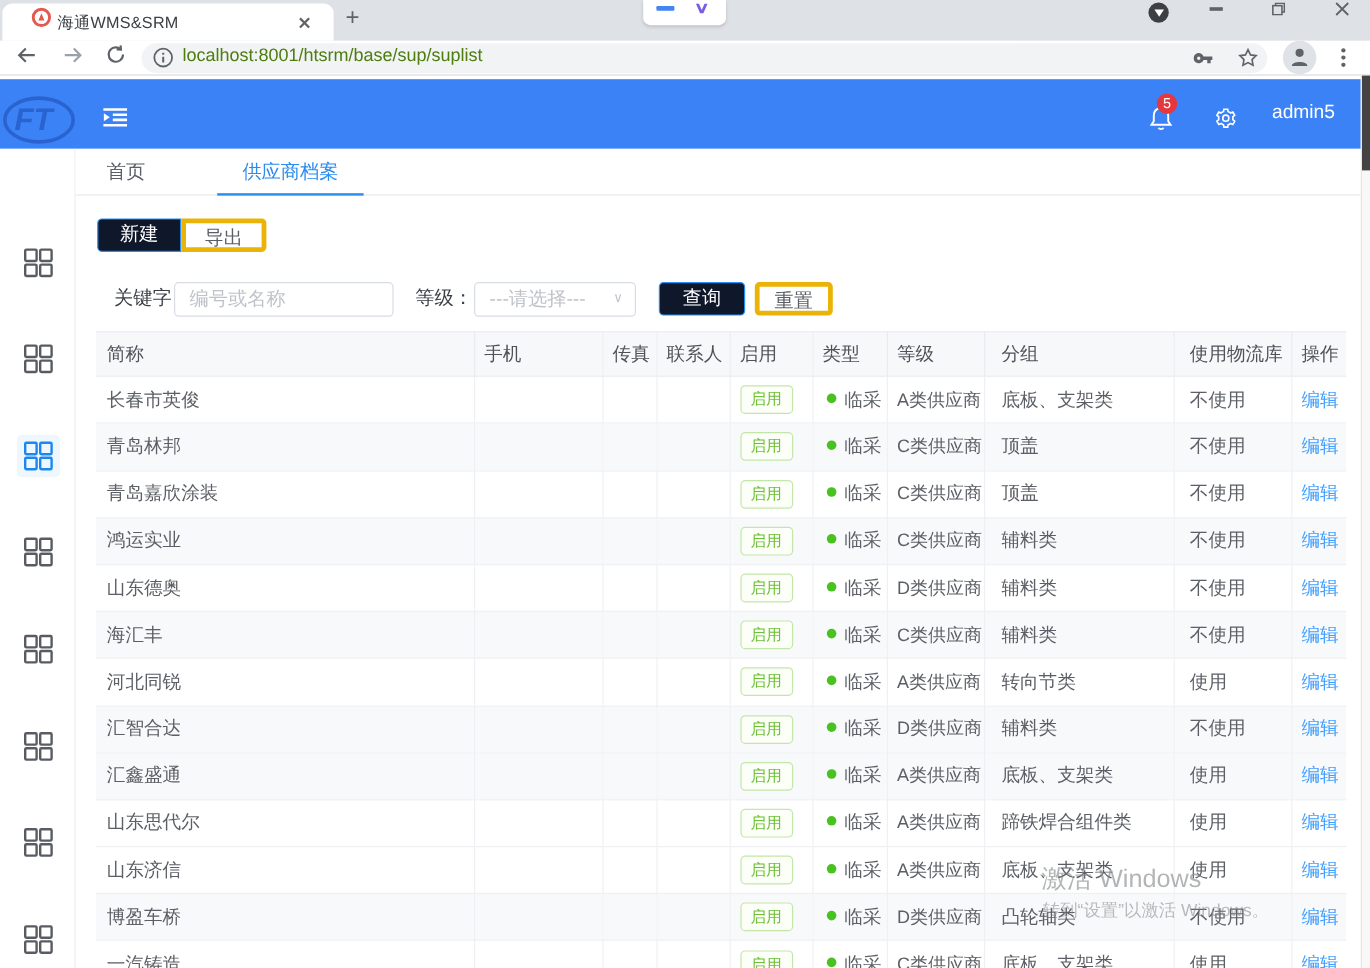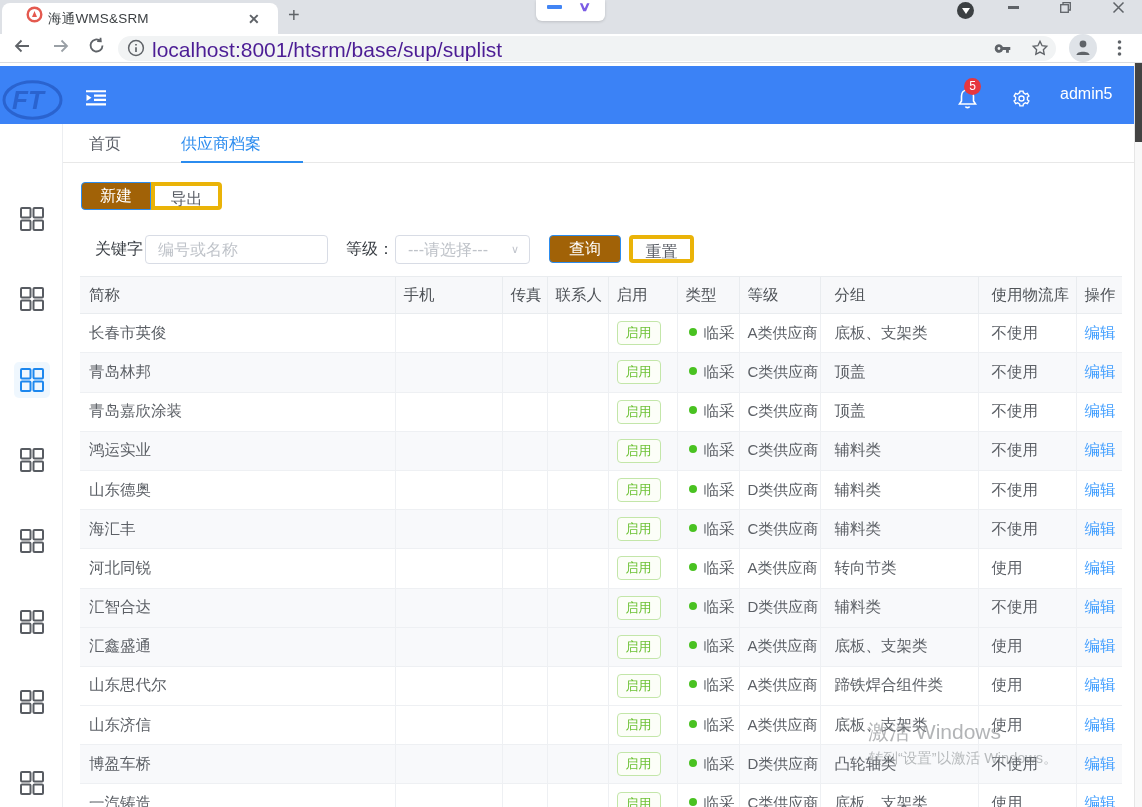--- a/index.html
+++ b/index.html
@@ -13,32 +13,32 @@
 #newtab { position:absolute; left:288px; top:4px; font-size:20px; color:#5f6368; font-weight:400; }
 #ovwidget { position:absolute; left:536px; top:0; width:69px; height:21px; background:#fff; border-radius:0 0 6px 6px; box-shadow:0 1px 3px rgba(0,0,0,0.15); }
 #ovwidget .dash { position:absolute; left:11px; top:5px; width:15px; height:4px; background:#4285f4; border-radius:1px; }
 #ovwidget .chev { position:absolute; left:44px; top:-1px; color:#7b5ce5; font-size:13px; font-weight:bold; transform:scaleX(1.4); }
 #reccirc { position:absolute; left:957px; top:2px; width:17px; height:17px; background:#3c4043; border-radius:50%; }
 #reccirc:after { content:""; position:absolute; left:4.5px; top:6px; width:0; height:0; border-left:4px solid transparent; border-right:4px solid transparent; border-top:6px solid #fff; }
 .winic { position:absolute; color:#5f6368; }
 #addrbar { position:absolute; left:0; top:34px; width:1142px; height:29px; background:#fff; border-bottom:1px solid #dadce0; }
 .navic { position:absolute; top:37px; color:#5f6368; font-size:17px; }
 #omnibox { position:absolute; left:118px; top:36px; width:938px; height:25px; background:#f1f3f4; border-radius:13px; }
-#urltext { position:absolute; left:152px; top:38px; font-size:21px; color:#4c1d95; }
+#urltext { position:absolute; left:152px; top:38px; font-size:15px; color:#4d7c0f; }
 
 #appheader { position:absolute; left:0; top:66px; width:1134px; height:58px; background:#3b82f6; }
 #sidebar { position:absolute; left:0; top:124px; width:63px; height:683px; background:#fff; border-right:1px solid #eceef1; }
 #scrollbar { position:absolute; left:1134px; top:63px; width:8px; height:744px; background:#f8f8f8; border-left:1px solid #e6e6e6; }
 #scrollthumb { position:absolute; left:0; top:0; width:8px; height:79px; background:#434343; }
 
 #apptabs { position:absolute; left:63px; top:124px; width:1071px; height:39px; background:#fff; border-bottom:1px solid #e8e8e8; }
 .apptab { position:absolute; top:0; height:39px; line-height:39px; font-size:16px; }
 
 .btn { position:absolute; height:28px; line-height:26px; text-align:center; font-size:16px; border-radius:4px; }
-.btn.blue { background:#a16207; color:#fff; border:1px solid #2b8cef; }
+.btn.blue { background:#0f172a; color:#fff; border:1px solid #2b8cef; }
 .btn.white { background:#fff; color:#5a5e66; border:4px solid #eab308; }
 .flabel { position:absolute; top:235px; height:28px; line-height:28px; font-size:16px; color:#3a3f45; }
 .finput { position:absolute; top:235px; height:29px; background:#fff; border:1px solid #d8dce5; border-radius:4px; font-size:16px; color:#bfc3c9; line-height:27px; padding-left:12px; }
 
 #tbl { position:absolute; left:80px; top:276px; width:1042px; }
 table { border-collapse:collapse; table-layout:fixed; width:1042px; font-size:15.5px; }
 th { background:#f7f8fa; color:#4f5358; font-weight:400; text-align:left; height:37.2px; padding:0 0 0 8px; border-top:1px solid #e9ecef; border-bottom:1px solid #e9ecef; border-right:1px solid #e9ecef; white-space:nowrap; overflow:hidden; }
 th:last-child { border-right:none; }
 td { color:#5c6066; height:39.2px; padding:0 0 0 8px; border-bottom:1px solid #eef0f3; border-right:1px solid #eef0f3; white-space:nowrap; overflow:hidden; }
 td:last-child { border-right:none; }
@@ -198,21 +198,21 @@
         <rect x="7" y="7" width="9.5" height="9.5" rx="1"></rect>
         <rect x="19.5" y="7" width="9.5" height="9.5" rx="1"></rect>
         <rect x="7" y="19.5" width="9.5" height="9.5" rx="1"></rect>
         <rect x="19.5" y="19.5" width="9.5" height="9.5" rx="1"></rect>
       </g>
     </svg>
 </div>
 
 <div id="apptabs">
   <span class="apptab" style="left:26px;color:#5a5e66">首页</span>
-  <span class="apptab" style="left:118px;width:122px;text-align:left;color:#2b8cef;border-bottom:2px solid #2b8cef">供应商档案</span>
+  <span class="apptab" style="left:118px;width:122px;text-align:center;color:#2b8cef;border-bottom:2px solid #2b8cef">供应商档案</span>
 </div>
 
 <div class="btn blue" style="left:81px;top:182px;width:70px;border-radius:4px 0 0 4px;">新建</div>
 <div class="btn white" style="left:151px;top:182px;width:71px;border-radius:0 4px 4px 0;">导出</div>
 
 <span class="flabel" style="left:95px">关键字：</span>
 <div class="finput" style="left:145px;width:183px;">编号或名称</div>
 <span class="flabel" style="left:346px">等级：</span>
 <div class="finput" style="left:395px;width:135px;">---请选择---<span style="position:absolute;right:10px;top:0;color:#c0c4cc;font-size:11px;">∨</span></div>
 <div class="btn blue" style="left:549px;top:235px;width:72px;">查询</div>

